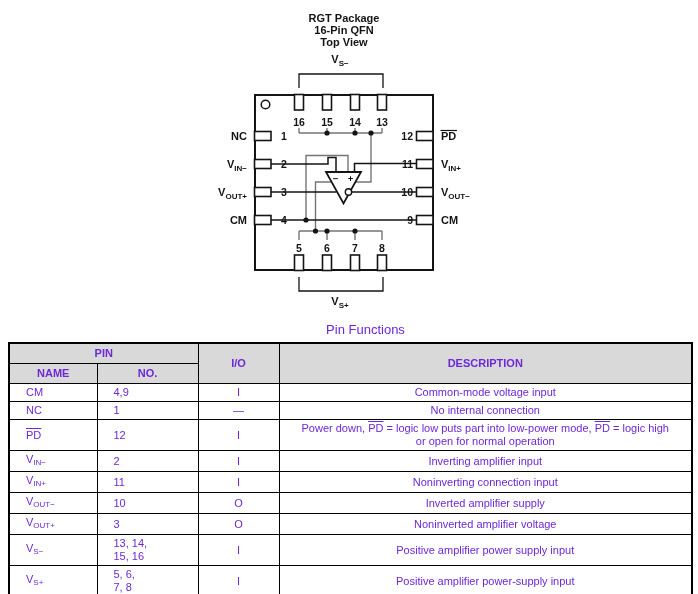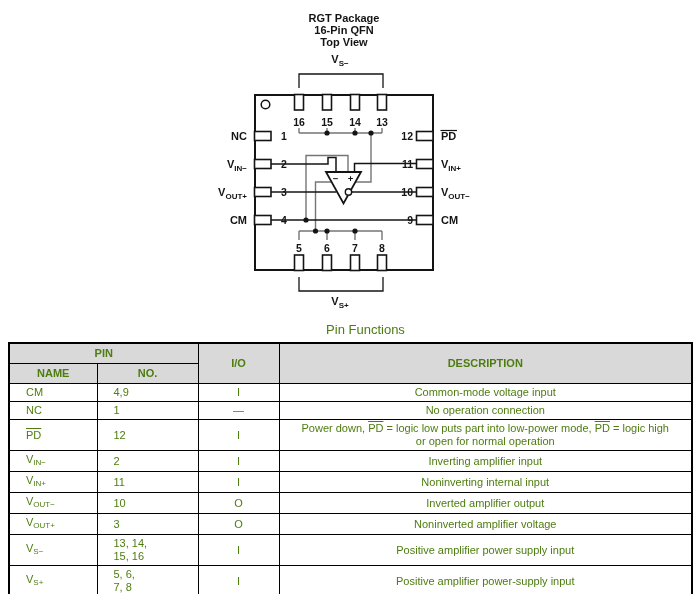--- a/index.html
+++ b/index.html
@@ -1,17 +1,17 @@
 <!DOCTYPE html>
 <html><head>
 <meta charset="utf-8">
 <style>
   html,body{margin:0;padding:0;background:#fff;}
   .page{position:relative;width:698px;height:594px;background:#fff;overflow:hidden;
-        font-family:"Liberation Sans",sans-serif;color:#4d7c0f;}
+        font-family:"Liberation Sans",sans-serif;color:#6d28d9;}
   svg text{fill:#141414;}
   .diagram-svg{position:absolute;left:0;top:0;}
 
   .fn-title{position:absolute;left:24px;top:322px;width:683px;text-align:center;
             font-size:13px;font-weight:normal;}
 
   table.pinfn{position:absolute;left:8px;top:342px;width:683px;border-collapse:collapse;
               table-layout:fixed;font-size:11px;line-height:13px;border:2px solid #000;}
   table.pinfn th,table.pinfn td{border:1px solid #000;padding:2px 16px;vertical-align:middle;}
   table.pinfn th{background:#d9d9d9;font-weight:bold;text-align:center;height:15px;}
@@ -159,45 +159,45 @@
         <tr>
           <td class="c-name"><span>CM</span></td>
           <td class="c-no">4,9</td>
           <td class="c-io">I</td>
           <td class="c-desc">Common-mode voltage input</td>
         </tr>
         <tr>
           <td class="c-name"><span>NC</span></td>
           <td class="c-no">1</td>
           <td class="c-io">—</td>
-          <td class="c-desc">No operation connection</td>
+          <td class="c-desc">No internal connection</td>
         </tr>
         <tr>
           <td class="c-name"><span class="ov">PD</span></td>
           <td class="c-no">12</td>
           <td class="c-io">I</td>
           <td class="c-desc">Power down, <span class="ov">PD</span> = logic low puts part into low-power mode, <span class="ov">PD</span> = logic high or open for normal operation</td>
         </tr>
         <tr>
           <td class="c-name"><span>V</span><span class="sub">IN−</span></td>
           <td class="c-no">2</td>
           <td class="c-io">I</td>
           <td class="c-desc">Inverting amplifier input</td>
         </tr>
         <tr>
           <td class="c-name"><span>V</span><span class="sub">IN+</span></td>
           <td class="c-no">11</td>
           <td class="c-io">I</td>
-          <td class="c-desc">Noninverting internal input</td>
+          <td class="c-desc">Noninverting connection input</td>
         </tr>
         <tr>
           <td class="c-name"><span>V</span><span class="sub">OUT−</span></td>
           <td class="c-no">10</td>
           <td class="c-io">O</td>
-          <td class="c-desc">Inverted amplifier output</td>
+          <td class="c-desc">Inverted amplifier supply</td>
         </tr>
         <tr>
           <td class="c-name"><span>V</span><span class="sub">OUT+</span></td>
           <td class="c-no">3</td>
           <td class="c-io">O</td>
           <td class="c-desc">Noninverted amplifier voltage</td>
         </tr>
         <tr>
           <td class="c-name"><span>V</span><span class="sub">S−</span></td>
           <td class="c-no">13, 14,

